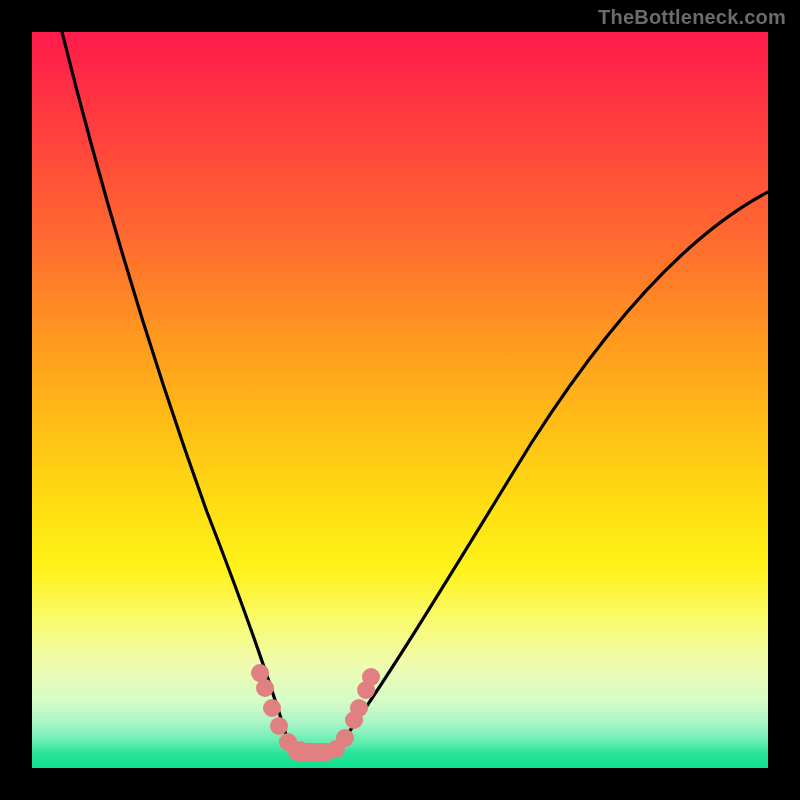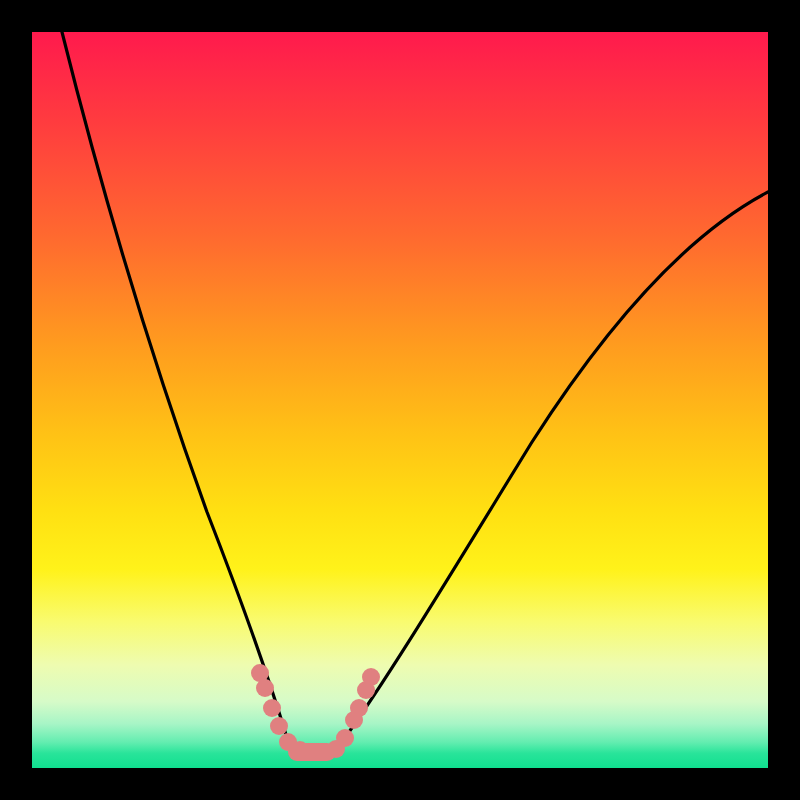--- a/index.html
+++ b/index.html
@@ -84,13 +84,14 @@
         <rect x="256" y="711" width="48" height="18" rx="9"></rect>
         <circle cx="304" cy="717" r="9"></circle>
         <circle cx="313" cy="706" r="9"></circle>
         <circle cx="322" cy="688" r="9"></circle>
         <circle cx="327" cy="676" r="9"></circle>
         <circle cx="334" cy="658" r="9"></circle>
         <circle cx="339" cy="645" r="9"></circle>
       </g>
     </svg>
   </div>
+  <div class="watermark">TheBottleneck.com</div>
 </div>
 
 </body></html>

